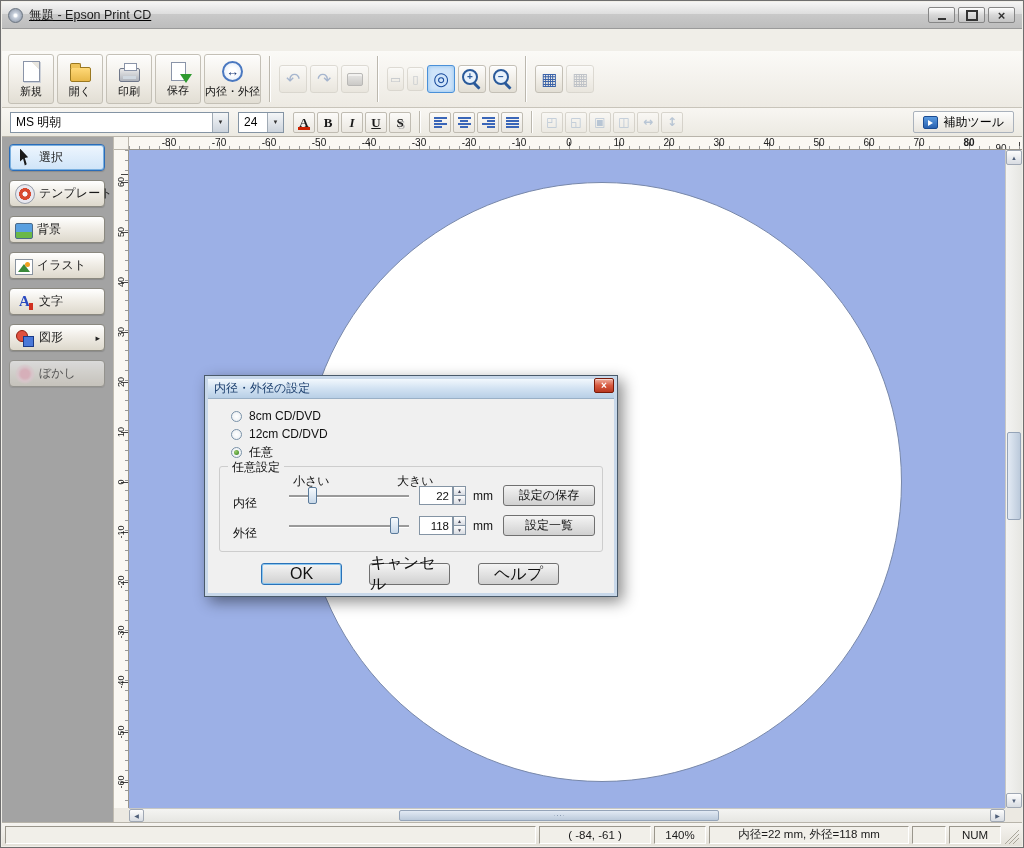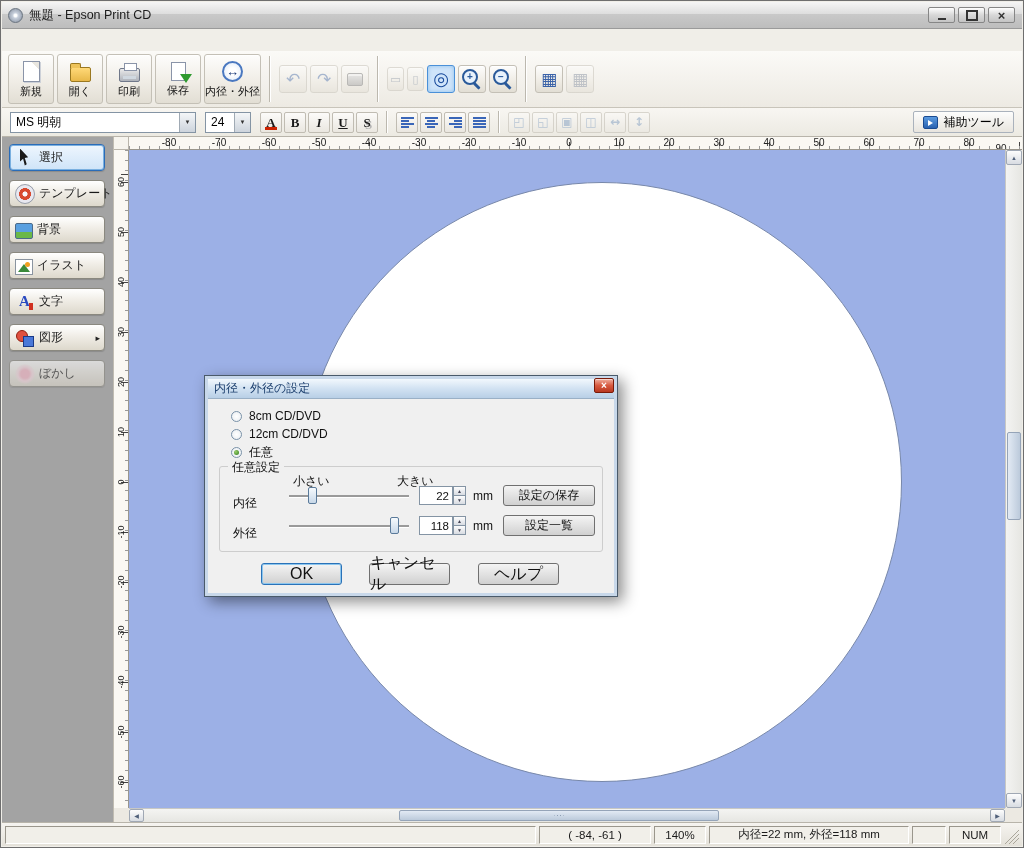--- a/index.html
+++ b/index.html
@@ -1,21 +1,21 @@
 <!DOCTYPE html>
 <html><head>
 <meta charset="utf-8">
 <style>
   html,body{margin:0;padding:0;background:#888;}
   body{width:1024px;height:848px;font-family:"Liberation Sans","DejaVu Sans",sans-serif;-webkit-font-smoothing:antialiased;}
   *{box-sizing:border-box;}
   .window{position:relative;width:1024px;height:848px;background:#f0eee8;border:1px solid #6e6e6e;overflow:hidden;}
 
   
-  .titlebar{position:absolute;left:1px;top:1px;right:1px;height:27px;background:linear-gradient(#f5f5f5,#dedede 45%,#c9c9c9 46%,#bdbdbd);display:flex;align-items:center;border-bottom:1px solid #9a9a9a;}
+  .titlebar{position:absolute;left:1px;top:1px;right:1px;height:27px;background:linear-gradient(#f5f5f5,#dedede 45%,#c9c9c9 46%,#bdbdbd);display:flex;align-items:center;border-bottom:1px solid #9a9a9a;text-decoration:underline;}
   .app-icon{width:15px;height:15px;margin:0 6px 0 6px;border-radius:50%;background:radial-gradient(circle at 50% 50%,#ffffff 14%,#c8d0dc 30%,#8a94a4 90%);border:1px solid #6a7480;flex:none;}
   .wtitle{font-size:12.5px;color:#1c1c1c;}
   .wbtns{position:absolute;right:7px;top:5px;display:flex;gap:3px;}
   .wbtn{width:27px;height:16px;border:1px solid #868686;border-radius:2px;background:linear-gradient(#fefefe,#d8d8d8 50%,#c4c4c4);display:flex;align-items:center;justify-content:center;color:#333;}
   .wbtn-min::before{content:"";width:8px;height:2px;background:#333;margin-top:8px;}
   .wbtn-max::before{content:"";width:8px;height:7px;border:2px solid #333;}
   .wbtn-close::before{content:"×";font-size:13px;font-weight:bold;line-height:1;}
 
   
   .menubar{position:absolute;left:1px;top:28px;right:1px;height:22px;background:#f2f0ec;display:flex;align-items:stretch;padding-left:5px;border-bottom:1px solid #dcd8d0;}
@@ -54,21 +54,21 @@
   .ic-zoom-in::before{content:"+";}
   .ic-zoom-out::before{content:"−";}
   .ic-zoom-in::after,.ic-zoom-out::after{content:"";position:absolute;left:14px;top:14px;width:8px;height:3px;background:#2a5a9a;border-radius:1px;transform:rotate(45deg);transform-origin:0 0;}
 
   
   .tbfmt{position:absolute;left:1px;top:107px;right:1px;height:29px;background:linear-gradient(#f8f6f2,#eceae2);border-bottom:1px solid #b8b4aa;display:flex;align-items:center;padding:0 8px;gap:3px;}
   .combo{display:flex;align-items:center;height:21px;border:1px solid #8494a4;background:#fff;font-size:12px;}
   .combo .cv{padding:0 5px;flex:1;white-space:nowrap;overflow:hidden;}
   .combo .ca{width:16px;height:100%;background:linear-gradient(#f4f6f8,#cdd4dc);border-left:1px solid #a0aab4;display:flex;align-items:center;justify-content:center;flex:none;}
   .combo .ca::before{content:"▼";font-size:6px;color:#333;}
-  .combo.font{width:186px;margin-right:6px;}
+  .combo.font{width:219px;margin-right:6px;}
   .combo.size{width:46px;margin-right:6px;}
   .fbtn{width:22px;height:21px;display:flex;align-items:center;justify-content:center;border:1px solid #c0bcb2;border-radius:2px;background:linear-gradient(#fcfbf9,#eae7e0);font:bold 13px/1 "Liberation Serif",serif;color:#1a1a1a;}
   .fbtn.disabled{opacity:.55;}
   .fgroup{display:flex;gap:2px;}
   .ic-f-italic{font-style:italic;}
   .ic-f-underline{text-decoration:underline;}
   .ic-f-shadow{text-shadow:1.5px 1.5px 0 #b0b0b0;}
   .ic-f-font-color{position:relative;}
   .ic-f-font-color::after{content:"";position:absolute;left:4px;right:4px;bottom:2px;height:3px;background:#cc2200;}
   .al{width:13px;height:11px;background-repeat:no-repeat;}
@@ -336,21 +336,21 @@
           <span class="hlab" style="left: 340px;">-20</span>
           <span class="hlab" style="left: 390px;">-10</span>
           <span class="hlab" style="left: 440px;">0</span>
           <span class="hlab" style="left: 490px;">10</span>
           <span class="hlab" style="left: 540px;">20</span>
           <span class="hlab" style="left: 590px;">30</span>
           <span class="hlab" style="left: 640px;">40</span>
           <span class="hlab" style="left: 690px;">50</span>
           <span class="hlab" style="left: 740px;">60</span>
           <span class="hlab" style="left: 790px;">70</span>
-          <span class="hlab" style="left: 840px;">80</span>
+          <span class="hlab" style="left: 840px; font-weight: bold;">80</span>
           <span class="hlab" style="left: 872px; margin-top: 6px;">90</span>
         </div>
       <div class="vruler" id="vruler">
           <span class="vlab" style="top: 32px;">60</span>
           <span class="vlab" style="top: 82px;">50</span>
           <span class="vlab" style="top: 132px;">40</span>
           <span class="vlab" style="top: 182px;">30</span>
           <span class="vlab" style="top: 232px;">20</span>
           <span class="vlab" style="top: 282px;">10</span>
           <span class="vlab" style="top: 332px;">0</span>

